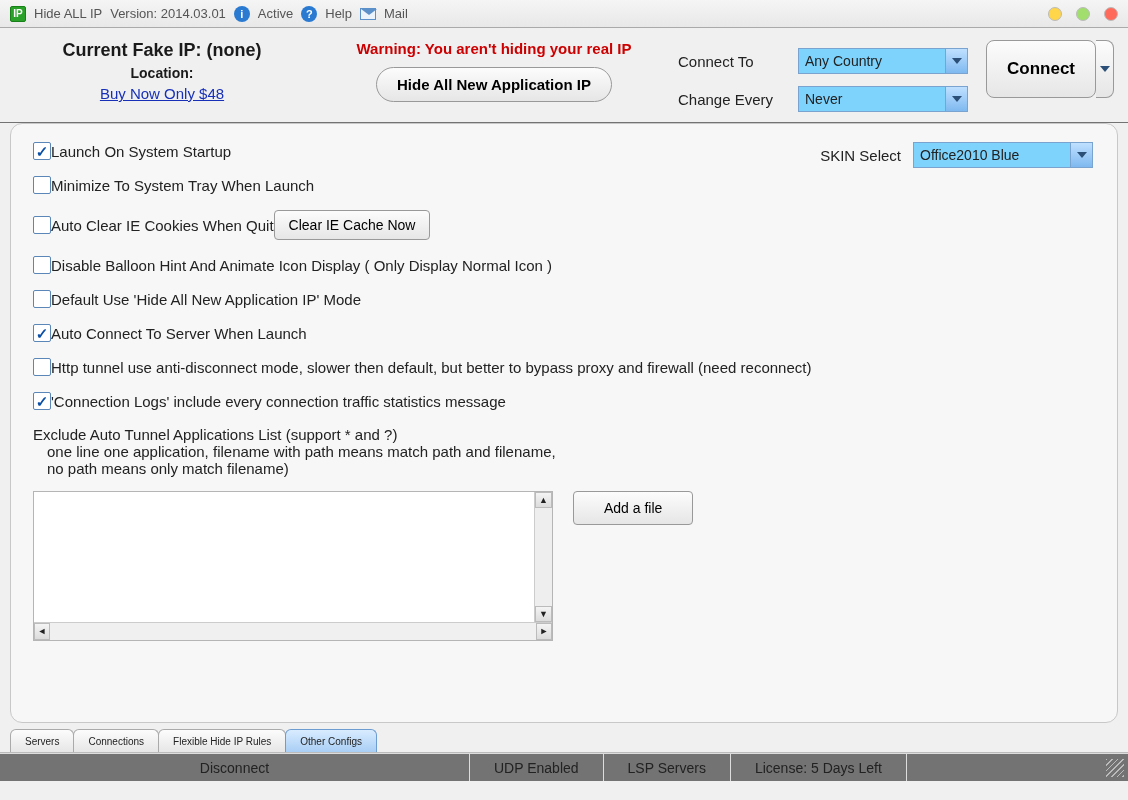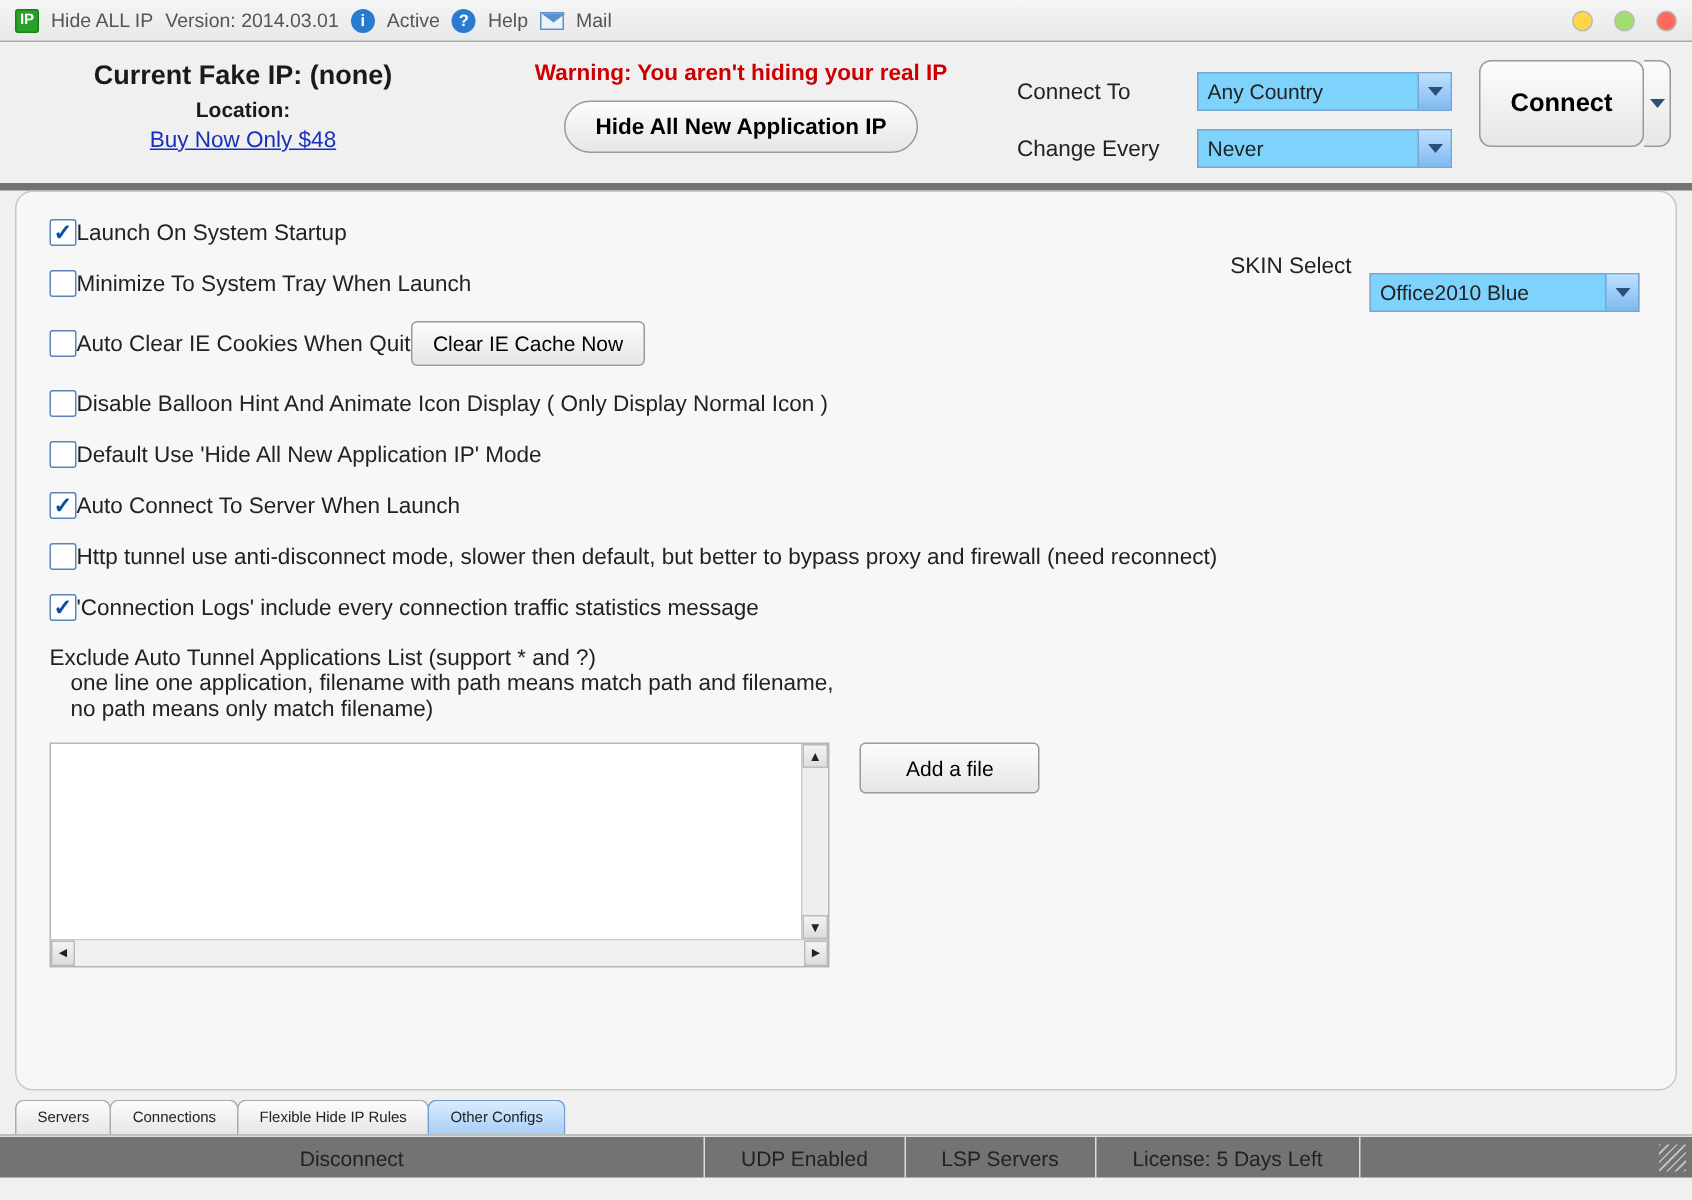--- a/index.html
+++ b/index.html
@@ -44,21 +44,21 @@
   .title-spacer { flex:1; }
   .mac-dot { width:14px; height:14px; border-radius:50%; border:1px solid #bbb; margin-left:6px; }
   .dot-yellow { background:#ffd54a; }
   .dot-green  { background:#a1de6e; }
   .dot-red    { background:#ff6a5a; }
 
   
   .header {
     display:flex; align-items:flex-start; gap:14px;
     padding: 12px 14px 10px 14px;
-    border-bottom:5px solid #737373;
+    border-bottom:1px solid #737373;
   }
   .ip-block { width: 310px; text-align:center; }
   .ip-title { font-size:18px; font-weight:bold; color:#1a1a1a; }
   .ip-loc   { font-size:14px; font-weight:bold; color:#1a1a1a; margin-top:4px;}
   .ip-link  { font-size:15px; color:#1830b8; text-decoration:underline; display:inline-block; margin-top:4px; }
 
   .mid-block { flex:0 0 340px; display:flex; flex-direction:column; align-items:center; gap:10px; }
   .warn { color:#cc0000; font-weight:bold; font-size:15px; text-align:center;}
   .hide-btn, .connect-btn, .std-btn {
     background: linear-gradient(#fcfcfc,#e6e6e6);
@@ -97,21 +97,21 @@
   }
   .row { display:flex; align-items:center; gap:0; margin-bottom:16px; font-size:15px;}
   .chk {
     width:18px; height:18px; border:1px solid #5a86b8; background:#fff; border-radius:2px;
     display:inline-flex; align-items:center; justify-content:center; flex-shrink:0;
   }
   .chk.checked:after {
     content:"✓"; color:#0a4fa6; font-weight:bold; font-size:15px; line-height:1;
   }
   .skin-row { position:absolute; right:24px; top:18px; display:flex; align-items:center; gap:12px; font-size:15px;}
-  .skin-row .combo { width:180px;margin-top:36px; }
+  .skin-row .combo { width:180px; }
 
   .exclude-block { margin-top:6px; font-size:15px; }
   .exclude-block .sub { margin-left:14px; }
   .listarea-row { display:flex; align-items:flex-start; gap:20px; margin-top:14px;}
   .listarea {
     width:520px; height:150px; background:#fff; border:1px solid #b5b5b5;
     display:flex; flex-direction:column;
   }
   .la-body { flex:1; display:flex; }
   .la-text { flex:1; }

